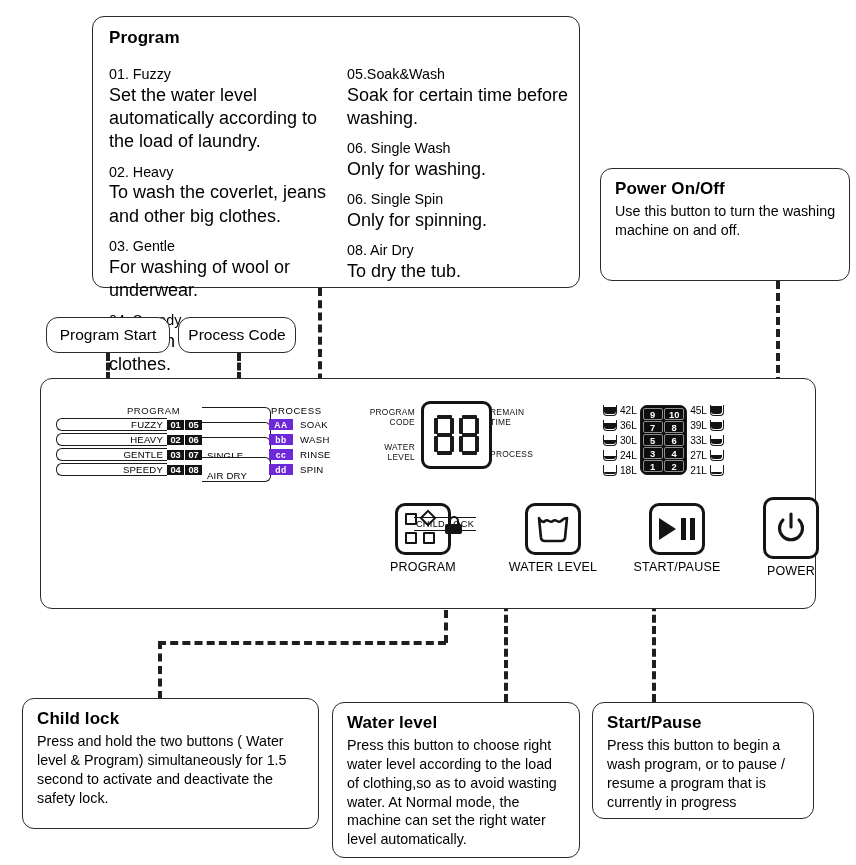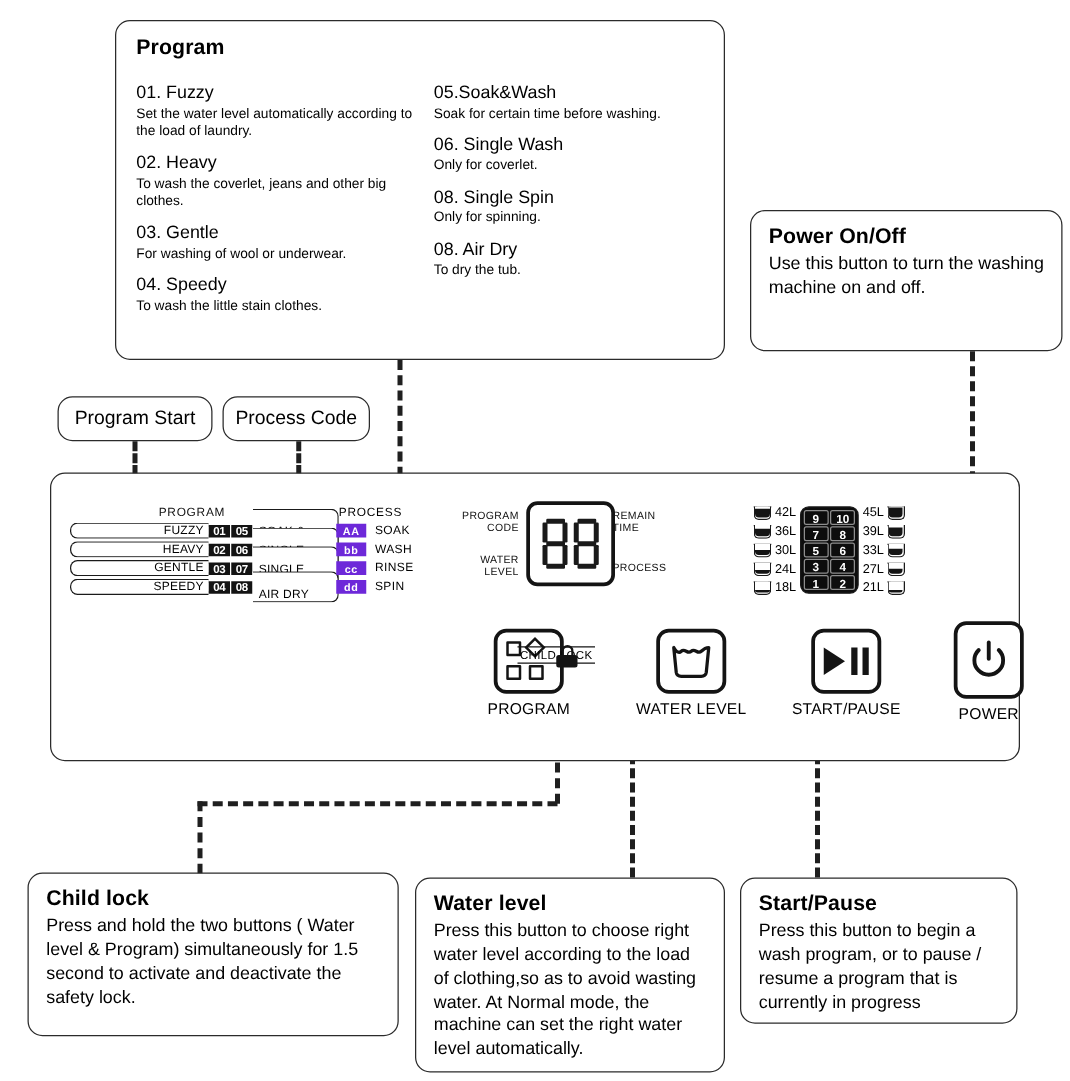--- a/index.html
+++ b/index.html
@@ -21,21 +21,21 @@
   .callout p{margin:0;font-size:14.3px;line-height:1.32;}
   .callout .body{padding:10px 12px 10px 14px;}
 
   
   #program-callout{left:92px;top:16px;width:488px;height:272px;}
   #program-callout .body{padding:11px 10px 8px 16px;}
   .prog-cols{display:flex;gap:16px;margin-top:17px;}
   .prog-col{flex:1;}
   .prog-item{margin-bottom:9px;}
   .prog-item .t{font-size:14.3px;line-height:1.3;}
-  .prog-item .d{font-size:11px;line-height:1.3;}
+  .prog-item .d{font-size:18px;line-height:1.3;}
 
   #power-callout{left:600px;top:168px;width:250px;height:113px;}
   #childlock-callout{left:22px;top:698px;width:297px;height:131px;}
   #waterlevel-callout{left:332px;top:702px;width:248px;height:156px;}
   #startpause-callout{left:592px;top:702px;width:222px;height:117px;}
 
   
   .pill{
     position:absolute;box-sizing:border-box;
     border:1.6px solid #2b2b2b;border-radius:12px;background:#fff;
@@ -233,24 +233,24 @@
             <div class="d">To wash the little stain clothes.</div>
           </div>
         </div>
         <div class="prog-col">
           <div class="prog-item">
             <div class="t">05.Soak&amp;Wash</div>
             <div class="d">Soak for certain time before washing.</div>
           </div>
           <div class="prog-item">
             <div class="t">06. Single Wash</div>
-            <div class="d">Only for coverlet.</div>
-          </div>
-          <div class="prog-item">
-            <div class="t">08. Single Spin</div>
+            <div class="d">Only for washing.</div>
+          </div>
+          <div class="prog-item">
+            <div class="t">06. Single Spin</div>
             <div class="d">Only for spinning.</div>
           </div>
           <div class="prog-item">
             <div class="t">08. Air Dry</div>
             <div class="d">To dry the tub.</div>
           </div>
         </div>
       </div>
     </div>
   </div>

